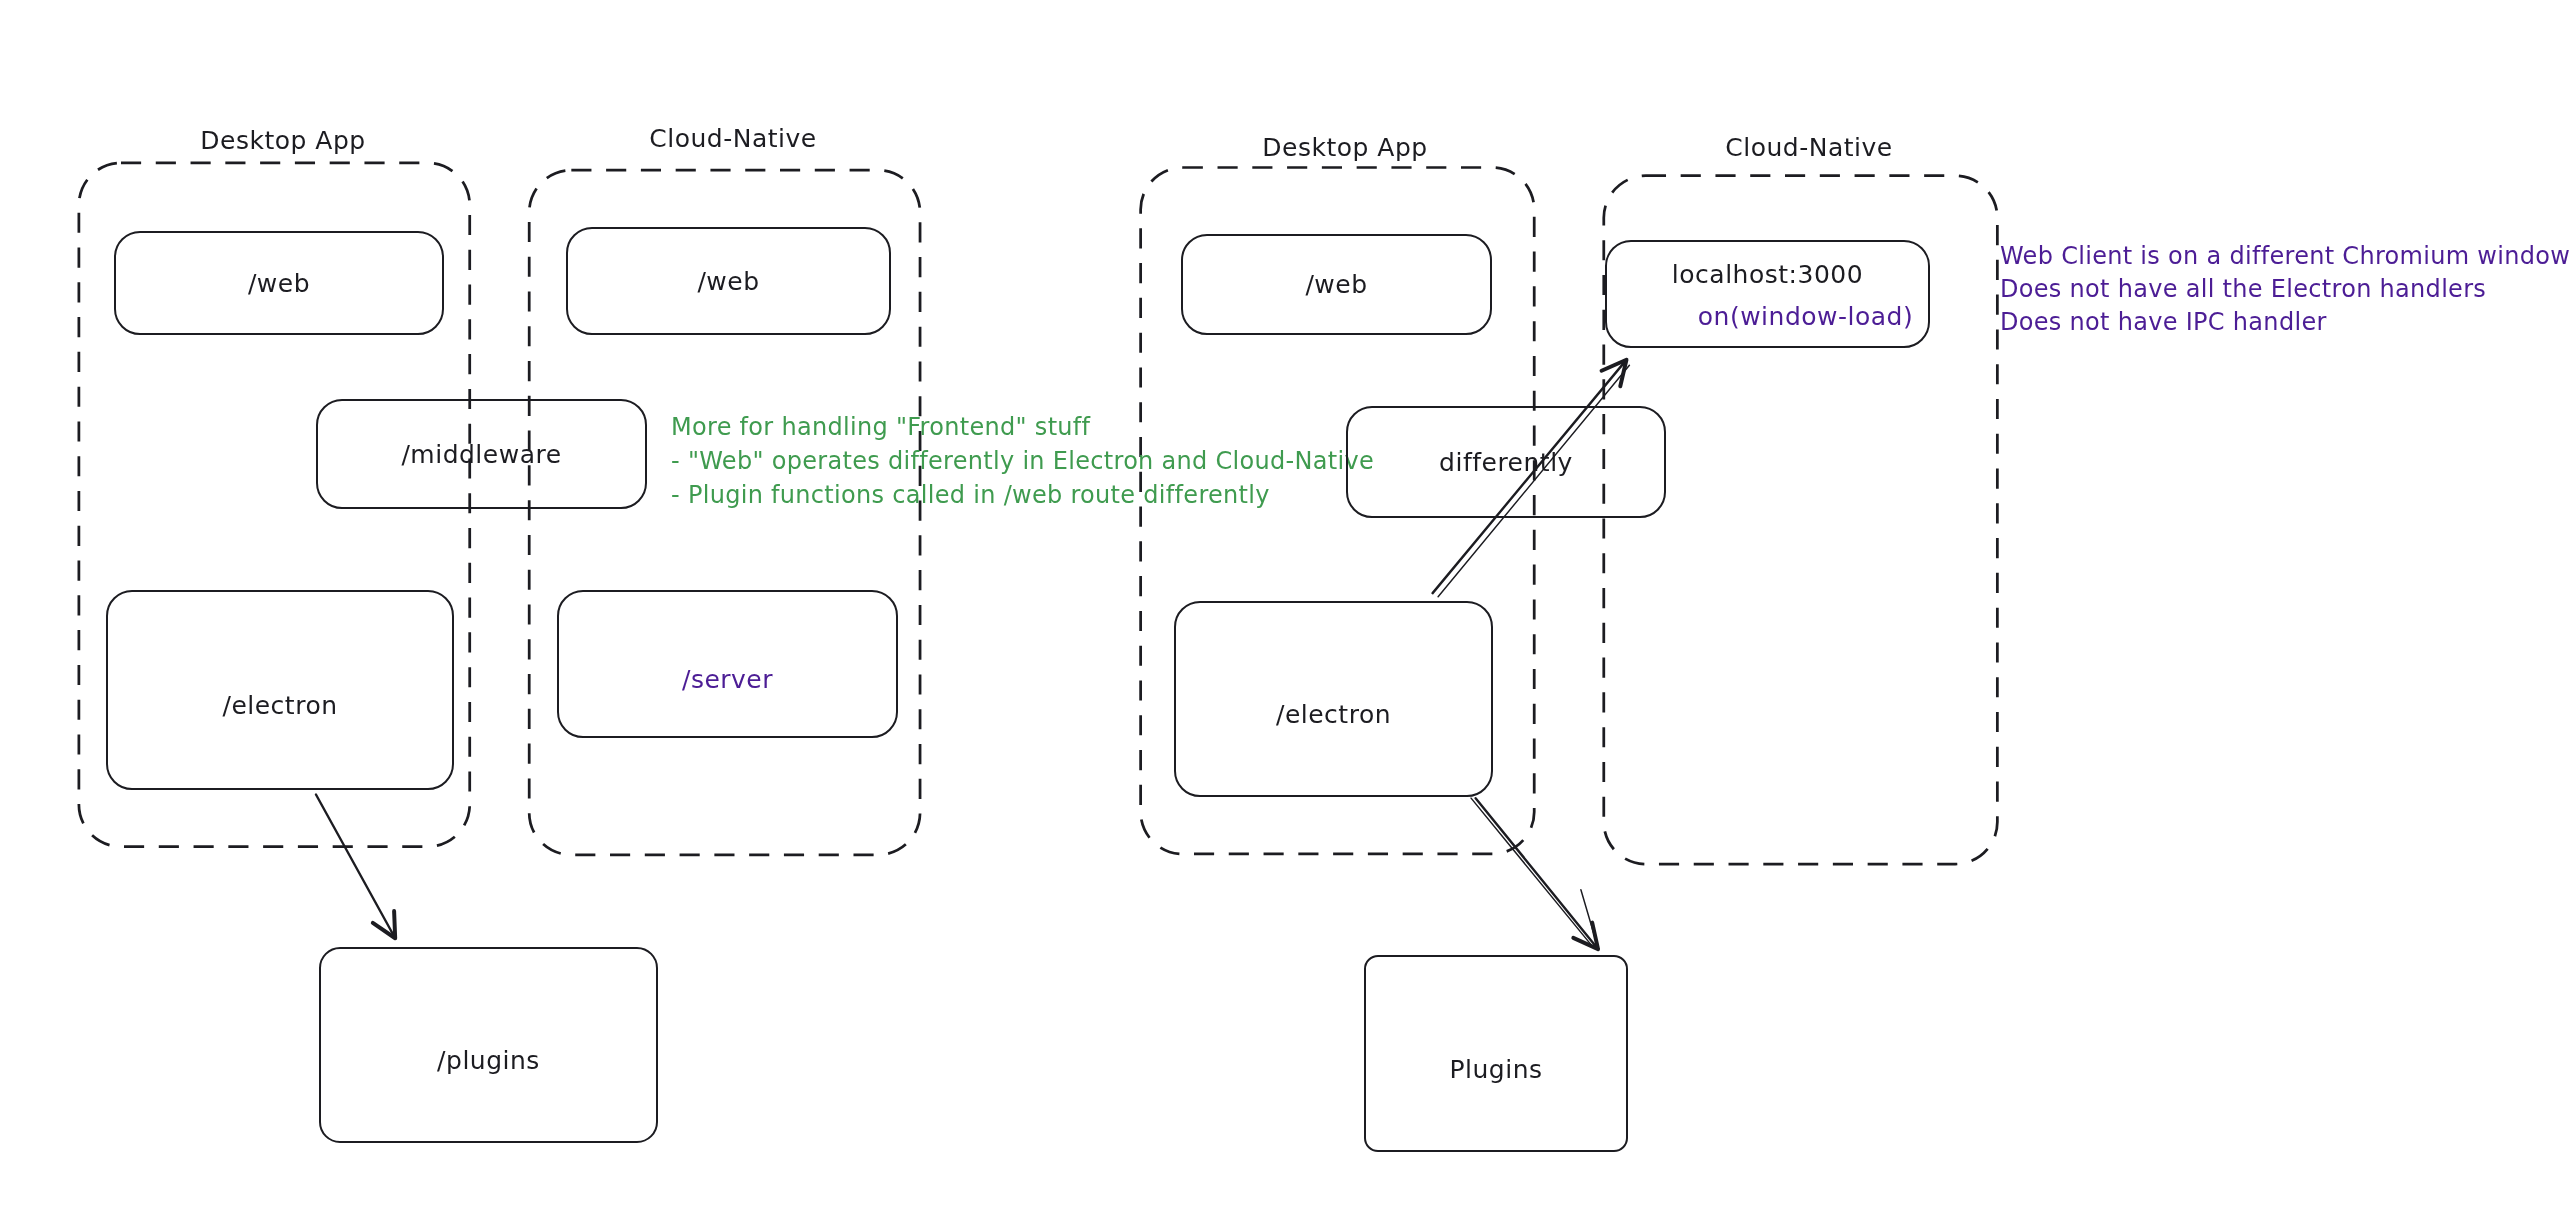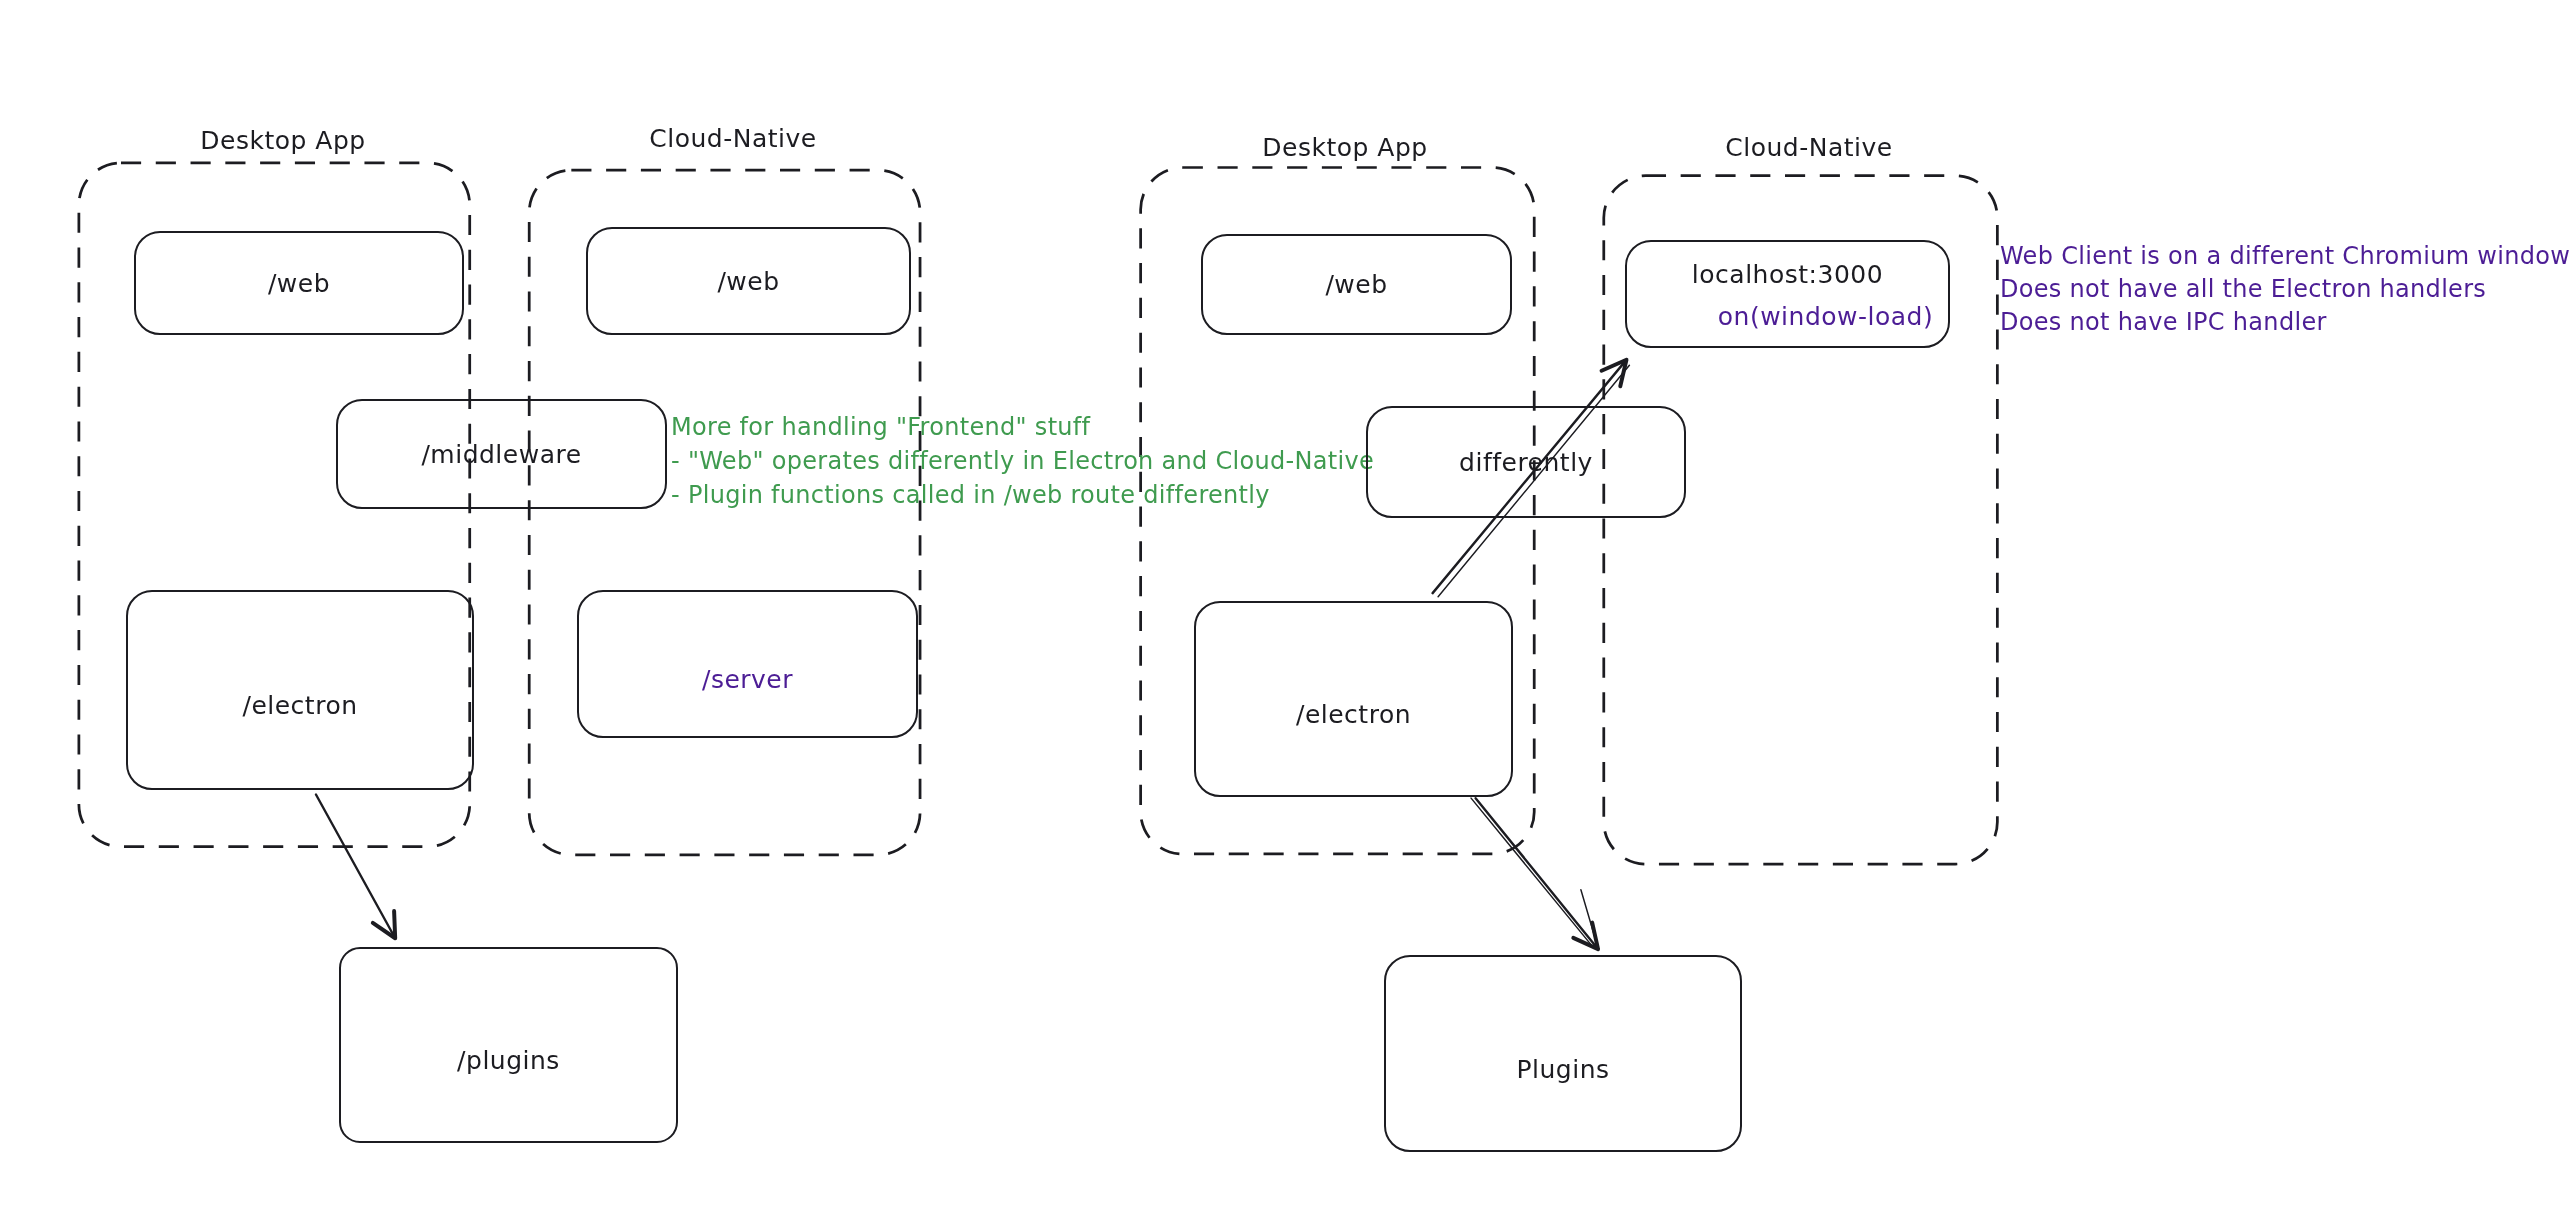--- a/index.html
+++ b/index.html
@@ -17,21 +17,20 @@
     position:absolute;
     border:2.7px solid #1c1c21;
     border-radius:26px;
     background:transparent;
     display:flex;
     flex-direction:column;
     align-items:center;
     box-sizing:border-box;
     font-size:25px;
     letter-spacing:0.5px;
-    margin-left:20px;
   }
   .box.v-center{justify-content:center;}
   .box.v-top{justify-content:center;padding-top:31px;}
   .container-label{
     position:absolute;
     transform:translateX(-50%);
     font-size:25px;
     letter-spacing:0.5px;
     white-space:nowrap;
     margin-left:8px;
@@ -125,21 +124,21 @@
   </div>
 
   <div class="box v-center" style="left:1346px;top:406px;width:320px;height:112px;">
     <span>differently</span>
   </div>
 
   <div class="box v-top" style="left:1174px;top:601px;width:319px;height:196px;">
     <span>/electron</span>
   </div>
 
-  <div class="box v-top" style="left:1364px;top:955px;width:358px;height:197px;">
+  <div class="box v-top" style="left:1364px;top:955px;width:264px;height:197px;border-radius:14px;">
     <span>Plugins</span>
   </div>
 
   <div class="note red" style="left:2000px;top:240px;line-height:33px;">
     <div>Web Client is on a different Chromium window</div>
     <div>Does not have all the Electron handlers</div>
     <div>Does not have IPC handler</div>
   </div>
 
 </div>

